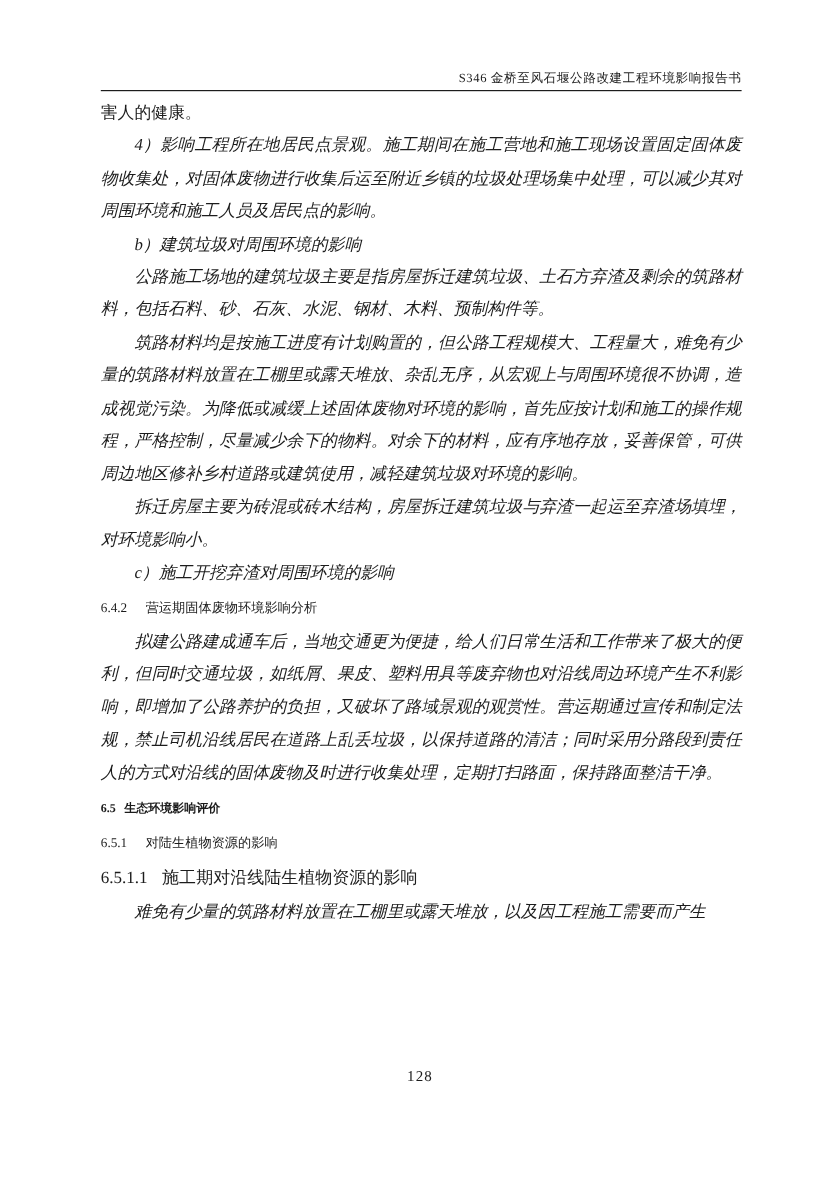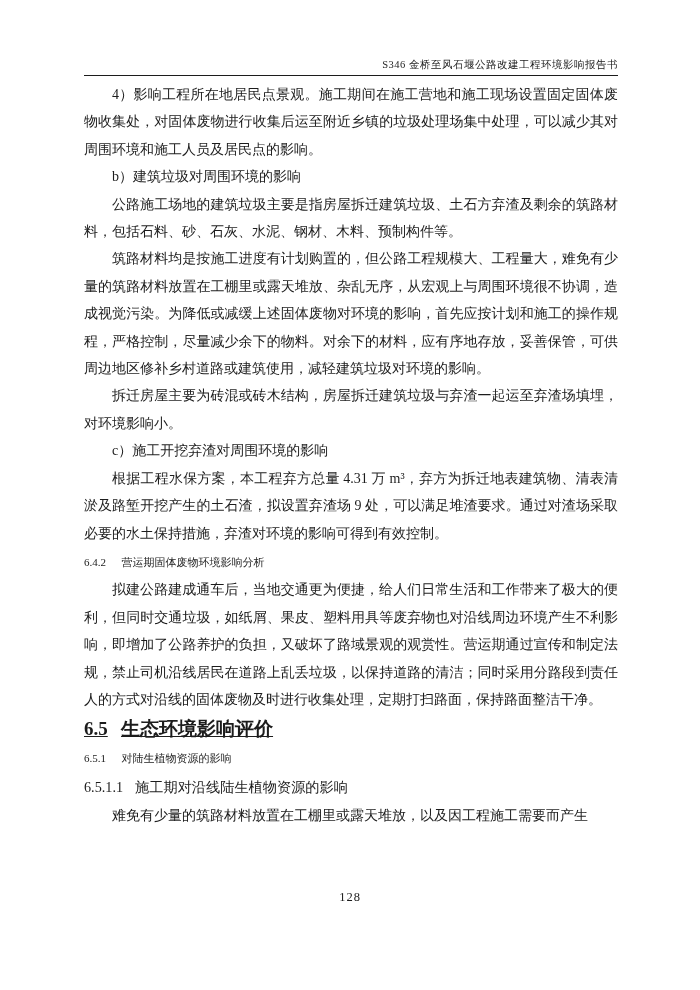--- a/index.html
+++ b/index.html
@@ -30,28 +30,28 @@
     position: absolute;
     left: 84px;
     right: 82px;
     top: 81px;
     font-size: 14px;
     line-height: 27.4px;
     text-align: justify;
     text-justify: inter-ideograph;
   }
   .doc-body p { margin: 0; }
-  .para { text-indent: 2em; }
+  .para { text-indent: 2em; font-style: italic; }
   .para-cont { text-indent: 0; }
   .heading2, .heading3, .heading4 {
     margin: 2px 0 0 0;
     text-indent: 0;
     text-align: left;
   }
-  .heading2 { font-weight: bold; font-size: 19px; text-decoration: underline; }
+  .heading2 { font-weight: bold; font-size: 10px; }
   .heading3 { font-weight: normal; font-size: 11px; }
   .heading4 { font-weight: normal; font-size: 14.2px; }
   .heading2 .hnum { margin-right: 0.7em; }
   .heading3 .hnum { margin-right: 1.4em; }
   .heading4 .hnum { margin-right: 0.85em; }
   .footer {
     position: absolute;
     left: 0;
     right: 0;
     top: 890px;
@@ -62,27 +62,27 @@
 </style>
 </head>
 <body>
 
 <div class="page">
   <div class="header">
     <span>S346 金桥至风石堰公路改建工程环境影响报告书</span>
   </div>
 
   <div class="doc-body">
+      <p class="para-cont">害人的健康。</p>
       <p class="para">4）影响工程所在地居民点景观。施工期间在施工营地和施工现场设置固定固体废物收集处，对固体废物进行收集后运至附近乡镇的垃圾处理场集中处理，可以减少其对周围环境和施工人员及居民点的影响。</p>
       <p class="para">b）建筑垃圾对周围环境的影响</p>
       <p class="para">公路施工场地的建筑垃圾主要是指房屋拆迁建筑垃圾、土石方弃渣及剩余的筑路材料，包括石料、砂、石灰、水泥、钢材、木料、预制构件等。</p>
       <p class="para">筑路材料均是按施工进度有计划购置的，但公路工程规模大、工程量大，难免有少量的筑路材料放置在工棚里或露天堆放、杂乱无序，从宏观上与周围环境很不协调，造成视觉污染。为降低或减缓上述固体废物对环境的影响，首先应按计划和施工的操作规程，严格控制，尽量减少余下的物料。对余下的材料，应有序地存放，妥善保管，可供周边地区修补乡村道路或建筑使用，减轻建筑垃圾对环境的影响。</p>
       <p class="para">拆迁房屋主要为砖混或砖木结构，房屋拆迁建筑垃圾与弃渣一起运至弃渣场填埋，对环境影响小。</p>
       <p class="para">c）施工开挖弃渣对周围环境的影响</p>
-      <p class="para">根据工程水保方案，本工程弃方总量 4.31 万 m³，弃方为拆迁地表建筑物、清表清淤及路堑开挖产生的土石渣，拟设置弃渣场 9 处，可以满足堆渣要求。通过对渣场采取必要的水土保持措施，弃渣对环境的影响可得到有效控制。</p>
       <div class="heading3"><span class="hnum">6.4.2</span><span class="htext">营运期固体废物环境影响分析</span></div>
       <p class="para">拟建公路建成通车后，当地交通更为便捷，给人们日常生活和工作带来了极大的便利，但同时交通垃圾，如纸屑、果皮、塑料用具等废弃物也对沿线周边环境产生不利影响，即增加了公路养护的负担，又破坏了路域景观的观赏性。营运期通过宣传和制定法规，禁止司机沿线居民在道路上乱丢垃圾，以保持道路的清洁；同时采用分路段到责任人的方式对沿线的固体废物及时进行收集处理，定期打扫路面，保持路面整洁干净。</p>
       <div class="heading2"><span class="hnum">6.5</span><span class="htext">生态环境影响评价</span></div>
       <div class="heading3"><span class="hnum">6.5.1</span><span class="htext">对陆生植物资源的影响</span></div>
       <div class="heading4"><span class="hnum">6.5.1.1</span><span class="htext">施工期对沿线陆生植物资源的影响</span></div>
       <p class="para">难免有少量的筑路材料放置在工棚里或露天堆放，以及因工程施工需要而产生</p>
     </div>
 
   <div class="footer">
     <span>128</span>

